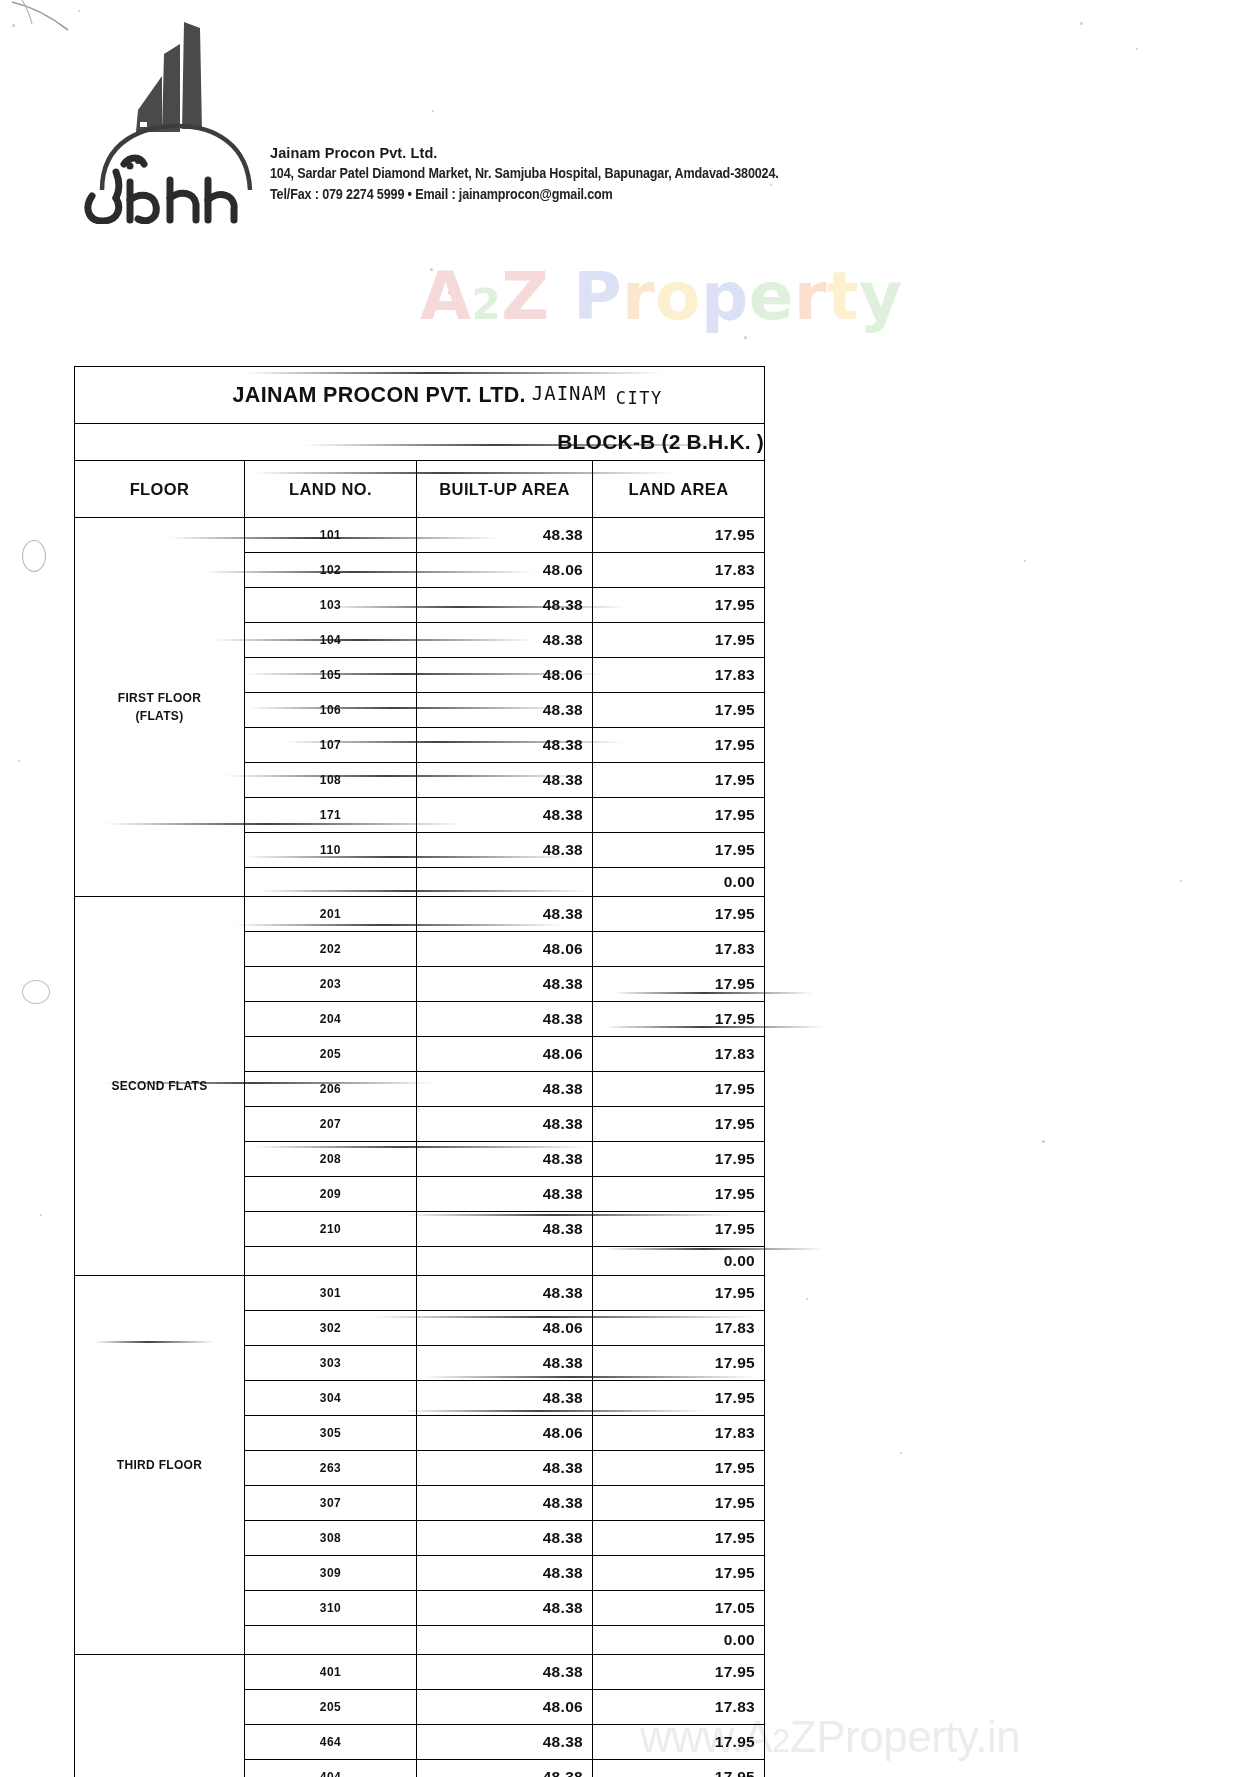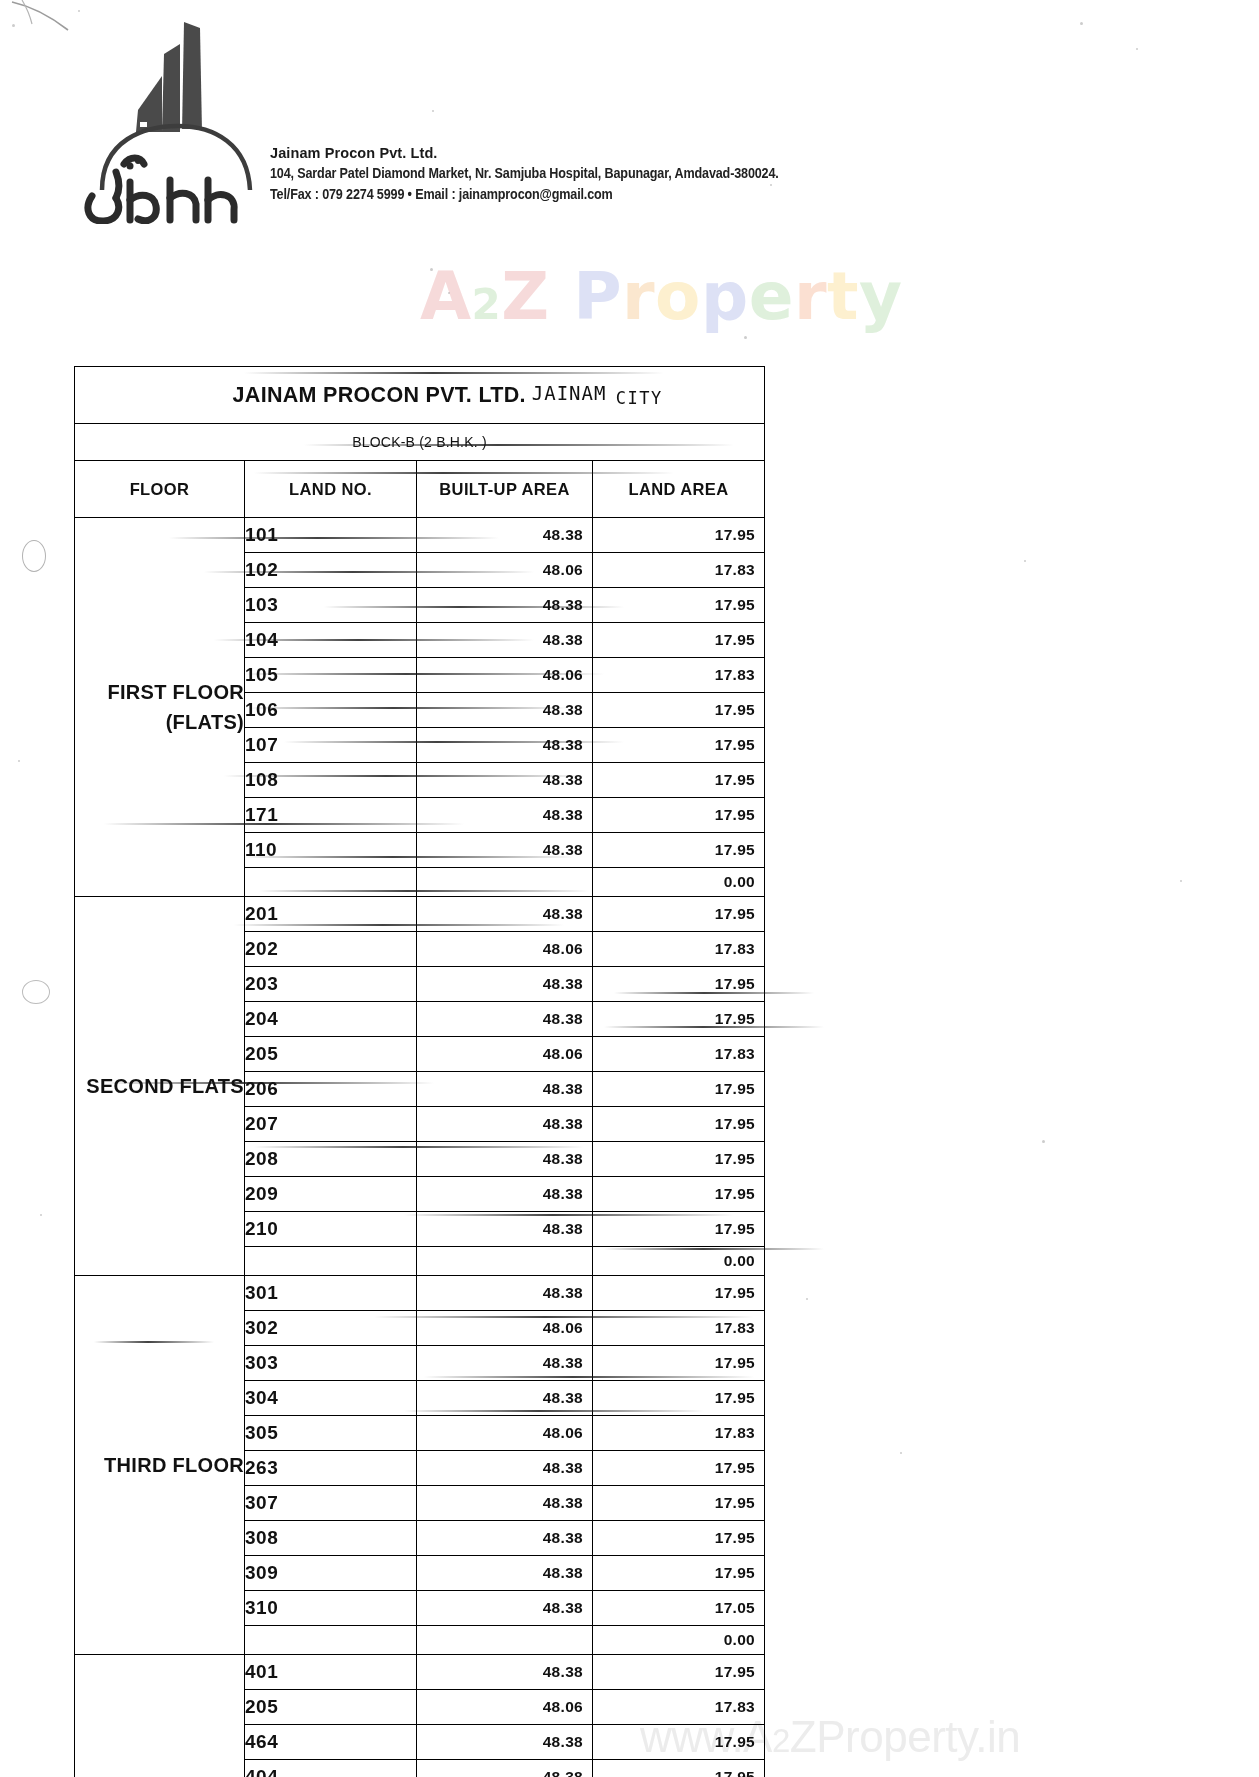--- a/index.html
+++ b/index.html
@@ -150,48 +150,48 @@
     position: absolute;
     left: 84px;
     top: 6px;
     font-size: 17px;
     letter-spacing: 1.5px;
     white-space: nowrap;
   }
 
   .block-cell {
     height: 36px;
-    text-align: center;
-    font-size: 14px;
-    font-weight: normal;
+    text-align: right;
+    font-size: 21px;
+    font-weight: bold;
     letter-spacing: .2px;
   }
 
   .head-cell {
     height: 56px;
     text-align: center;
     font-size: 16.5px;
     font-weight: bold;
     letter-spacing: .4px;
     vertical-align: middle;
   }
 
   td.floor-label {
-    text-align: right;
+    text-align: center;
     vertical-align: middle;
-    font-size: 20px;
+    font-size: 12px;
     font-weight: bold;
     letter-spacing: .3px;
     line-height: 1.5;
   }
 
   .r-unit {
     height: 34px;
-    text-align: left;
-    font-size: 19px;
+    text-align: center;
+    font-size: 12px;
     font-weight: bold;
     letter-spacing: .5px;
     vertical-align: middle;
   }
   .r-num {
     height: 34px;
     text-align: right;
     padding-right: 9px !important;
     font-size: 15.5px;
     font-weight: bold;

